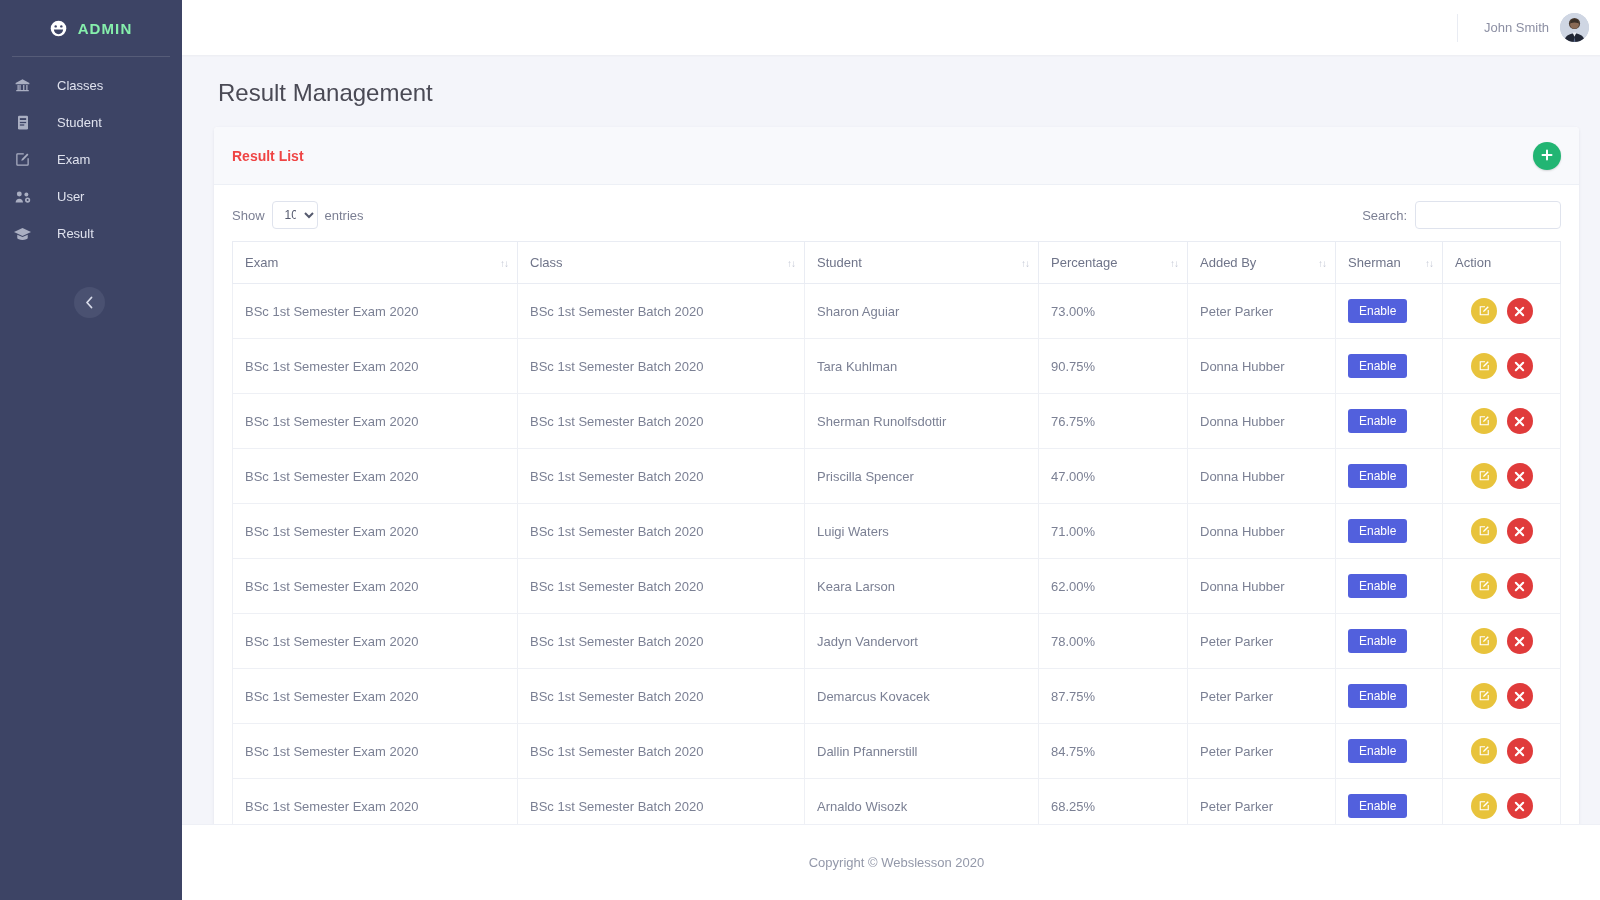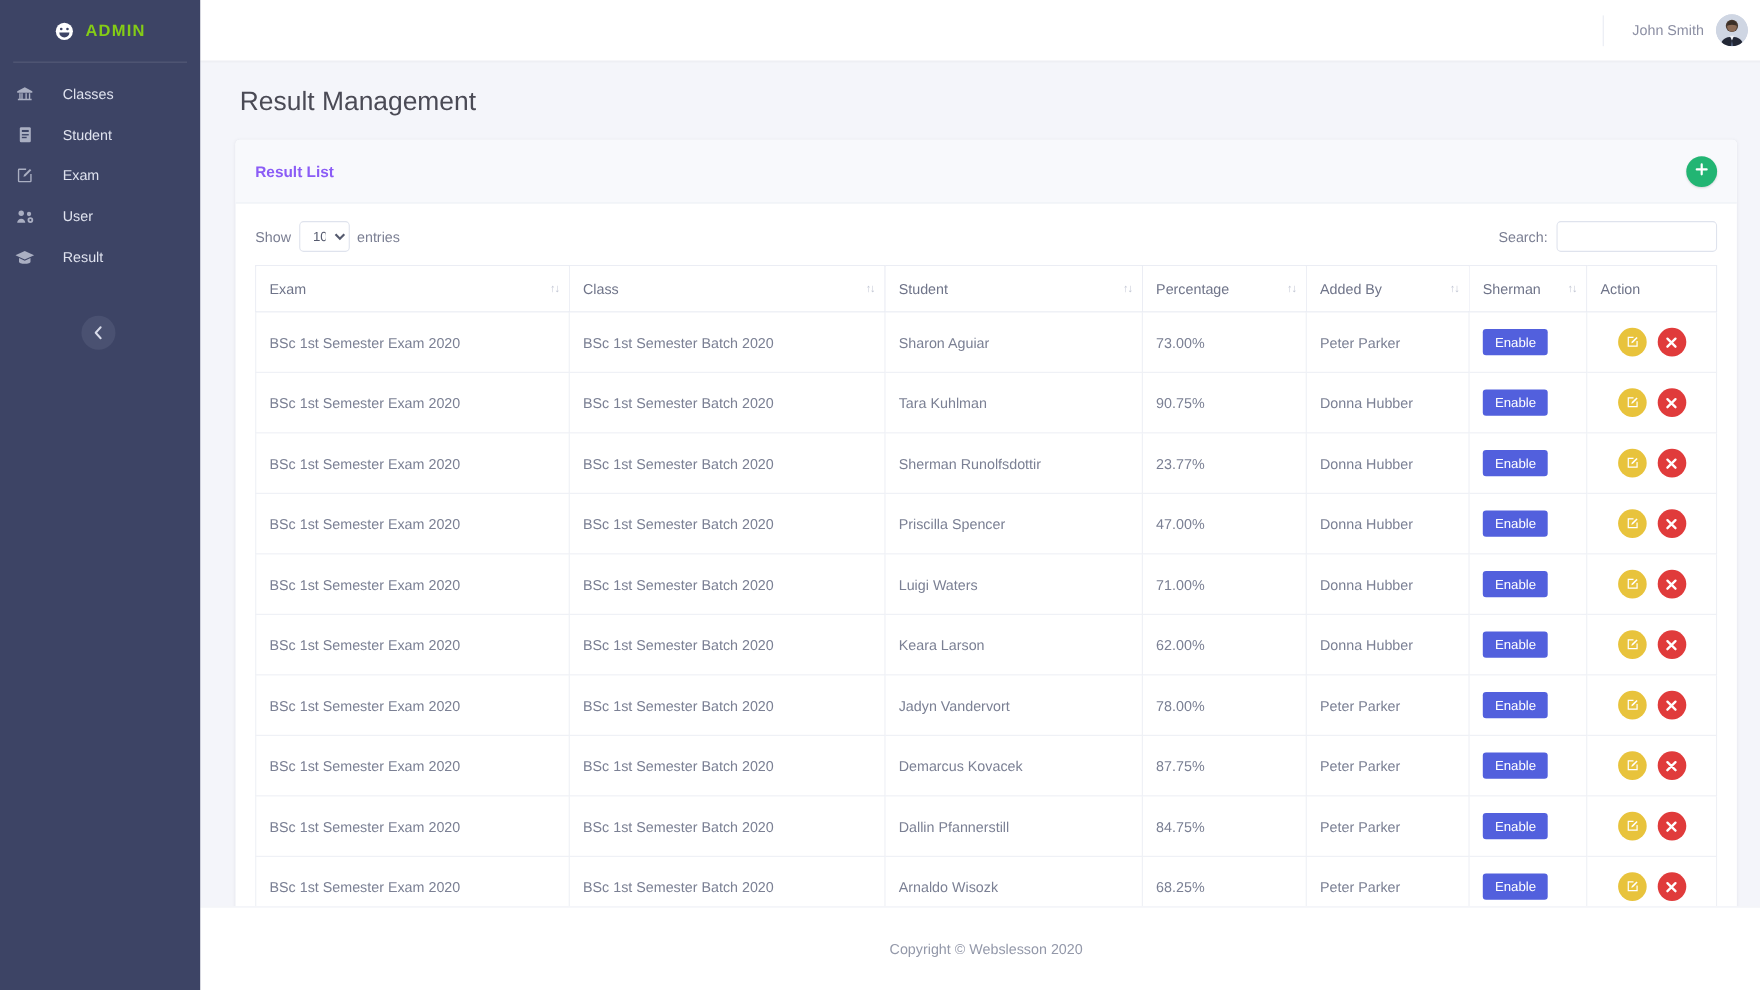--- a/index.html
+++ b/index.html
@@ -14,21 +14,21 @@
   
   .sidebar {
     width: 182px; min-width: 182px; height: 900px;
     background: #3d4465;
     color: #d6d9e6;
     position: relative;
   }
   .brand {
     height: 56px; display: flex; align-items: center;
     justify-content: center; gap: 11px;
-    color: #84cc16;
+    color: #86efac;
   }
   .brand-icon { display: flex; align-items: center; }
   .brand-icon svg { width: 17px; height: 17px; display: block; }
   .brand-text { font-size: 15px; font-weight: bold; letter-spacing: 1.1px; }
   .brand-divider {
     height: 1px; background: rgba(255,255,255,0.13);
     margin: 0 12px;
   }
   .nav { padding-top: 10px; }
   .nav-item {
@@ -79,21 +79,21 @@
     box-shadow: 0 1px 3px rgba(60,64,90,0.10);
     overflow: hidden;
   }
   .card-header {
     background: #f8f9fc;
     border-bottom: 1px solid #edf0f6;
     padding: 14px 18px;
     display: flex; align-items: center; justify-content: space-between;
     height: 58px;
   }
-  .card-title { color: #8b5cf6; font-size: 14px; font-weight: bold; }
+  .card-title { color: #ef4444; font-size: 14px; font-weight: bold; }
   .add-btn {
     width: 28px; height: 28px; border-radius: 50%;
     background: #22b573; border: none;
     color: #fff; display: flex; align-items: center; justify-content: center;
     cursor: pointer; font-size: 16px; line-height: 1;
     box-shadow: 0 1px 2px rgba(0,0,0,0.15);
   }
   .card-body { padding: 16px 18px 14px 18px; }
 
   .table-controls { display: flex; align-items: center; justify-content: space-between; margin-bottom: 12px; }
@@ -388,21 +388,21 @@
                           </svg>
                         </span>
                       </button>
                     </div>
                   </td>
                 </tr>
                 <tr>
                   <td class="col-exam">BSc 1st Semester Exam 2020</td>
                   <td class="col-class">BSc 1st Semester Batch 2020</td>
                   <td class="col-student">Sherman Runolfsdottir</td>
-                  <td class="col-pct">23.77%</td>
+                  <td class="col-pct">76.75%</td>
                   <td class="col-added">Donna Hubber</td>
                   <td class="col-status"><button class="btn-enable">Enable</button></td>
                   <td class="col-action">
                     <div class="actions">
                       <button class="act act-edit">
                         <span>
                           <svg width="12" height="12" viewBox="0 0 24 24" fill="none" stroke="#fff" stroke-width="2.2">
                             <path d="M14 3.5H4.5v16h16V10"></path>
                             <path d="M19.5 2.5 21.5 4.5 13 13l-3 1 1-3z" fill="#fff" stroke="none"></path>
                           </svg>

